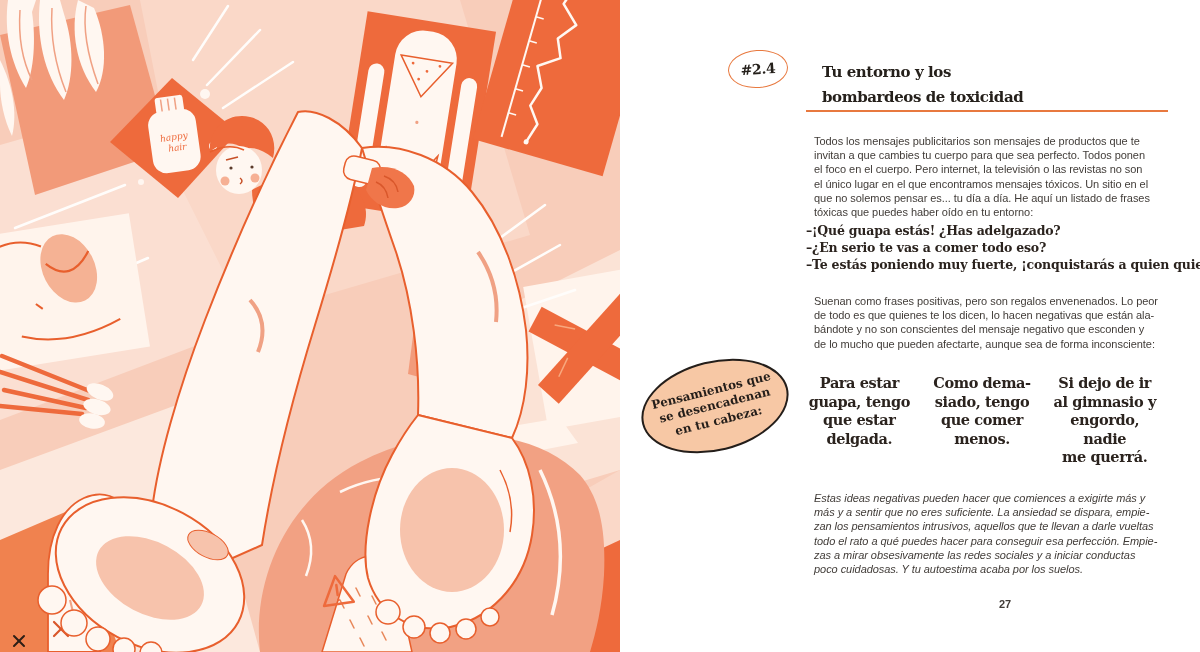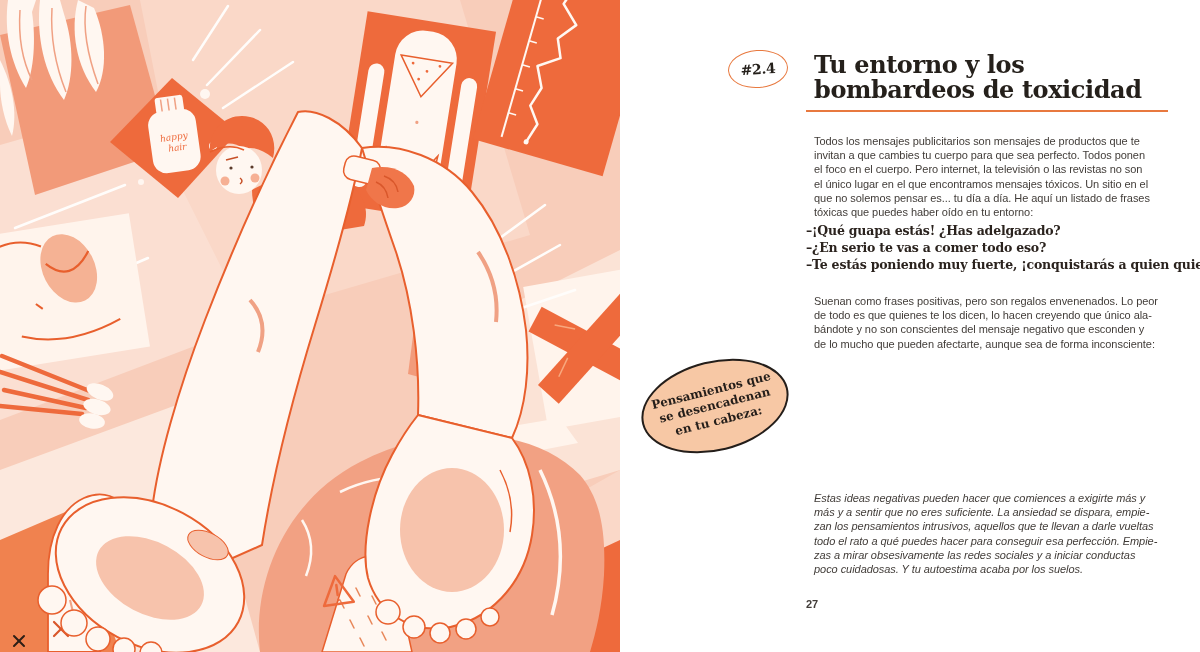--- a/index.html
+++ b/index.html
@@ -4,38 +4,38 @@
 <style>
   html,body{margin:0;padding:0;}
   body{width:1200px;height:652px;background:#ffffff;font-family:"Liberation Sans",sans-serif;}
   .spread{position:relative;width:1200px;height:652px;overflow:hidden;background:#ffffff;}
   .illus{position:absolute;left:0;top:0;width:620px;height:652px;display:block;}
   .page-right{position:absolute;left:620px;top:0;width:580px;height:652px;background:#ffffff;}
   .abs{position:absolute;}
   .badge{left:108px;top:50px;width:58px;height:36px;border:1.5px solid #E8793F;border-radius:50%;
          display:flex;align-items:center;justify-content:center;transform:rotate(-4deg);
          font-family:"DejaVu Serif",serif;font-weight:bold;font-size:14px;color:#25201B;letter-spacing:-0.3px;}
-  .title{left:186px;top:44px;margin:8px;font-family:"DejaVu Serif",serif;font-weight:bold;
-         font-size:24px;line-height:25px;color:#25201B;letter-spacing:-0.4px;white-space:pre;}
+  .title{left:186px;top:44px;margin:16px;font-family:"DejaVu Serif",serif;font-weight:bold;
+         font-size:15px;line-height:25px;color:#25201B;letter-spacing:-0.4px;white-space:pre;}
   .rule{left:186px;top:110px;width:362px;height:2px;background:#E8793F;}
   .body-par{left:186px;margin:8px;font-size:11px;line-height:14.2px;color:#413C38;
             letter-spacing:-0.05px;white-space:pre;}
   .intro{top:126px;}
   .quotes{left:186px;top:222px;margin:0;font-family:"DejaVu Serif",serif;font-weight:bold;
           font-size:12.5px;line-height:17px;color:#2B231E;letter-spacing:-0.2px;white-space:pre;}
   .explain{top:286px;}
   .balloon{left:20px;top:361px;width:146px;height:86px;background:#F7C8A5;border:2px solid #241E1A;
            border-radius:50%;transform:rotate(-14deg);display:flex;align-items:center;justify-content:center;
            text-align:center;font-family:"DejaVu Serif",serif;font-weight:bold;font-size:12px;
            line-height:15.5px;color:#241E1A;white-space:pre-line;}
   .thoughts{left:183px;top:374px;width:358px;display:flex;gap:10px;}
   .thought{flex:1;text-align:center;font-family:"DejaVu Serif",serif;font-weight:bold;
            font-size:14.5px;line-height:18.5px;color:#2B231E;letter-spacing:-0.4px;white-space:pre-line;}
   .closing{top:483px;font-style:italic;}
-  .pagenum{left:186px;top:598px;width:362px;text-align:left;font-size:11px;font-weight:600;color:#413C38;}
+  .pagenum{left:204px;top:598px;width:362px;text-align:center;font-size:11px;font-weight:600;color:#413C38;}
 </style>
 </head>
 <body>
 
 <div class="spread">
 
   <svg class="illus" viewBox="0 0 620 652">
 
     <rect x="0" y="0" width="620" height="652" fill="#F8CDBA"></rect>
 
@@ -271,30 +271,44 @@
 el foco en el cuerpo. Pero internet, la televisión o las revistas no son
 el único lugar en el que encontramos mensajes tóxicos. Un sitio en el
 que no solemos pensar es... tu día a día. He aquí un listado de frases
 tóxicas que puedes haber oído en tu entorno:</p>
 
     <p class="abs quotes">–¡Qué guapa estás! ¿Has adelgazado?
 –¿En serio te vas a comer todo eso?
 –Te estás poniendo muy fuerte, ¡conquistarás a quien quieras!</p>
 
     <p class="abs body-par explain">Suenan como frases positivas, pero son regalos envenenados. Lo peor
-de todo es que quienes te los dicen, lo hacen creyendo que único ala-
+de todo es que quienes te los dicen, lo hacen negativas que están ala-
 bándote y no son conscientes del mensaje negativo que esconden y
 de lo mucho que pueden afectarte, aunque sea de forma inconsciente:</p>
 
     <div class="abs balloon">
       <span>Pensamientos que
 se desencadenan
 en tu cabeza:</span>
     </div>
 
+    <div class="abs thoughts">
+      <div class="thought">Para estar
+guapa, tengo
+que estar
+delgada.</div>
+      <div class="thought">Como dema-
+siado, tengo
+que comer
+menos.</div>
+      <div class="thought">Si dejo de ir
+al gimnasio y
+engordo, nadie
+me querrá.</div>
+    </div>
 
     <p class="abs body-par closing">Estas ideas negativas pueden hacer que comiences a exigirte más y
 más y a sentir que no eres suficiente. La ansiedad se dispara, empie-
 zan los pensamientos intrusivos, aquellos que te llevan a darle vueltas
 todo el rato a qué puedes hacer para conseguir esa perfección. Empie-
 zas a mirar obsesivamente las redes sociales y a iniciar conductas
 poco cuidadosas. Y tu autoestima acaba por los suelos.</p>
 
     <div class="abs pagenum">27</div>
   </div>

